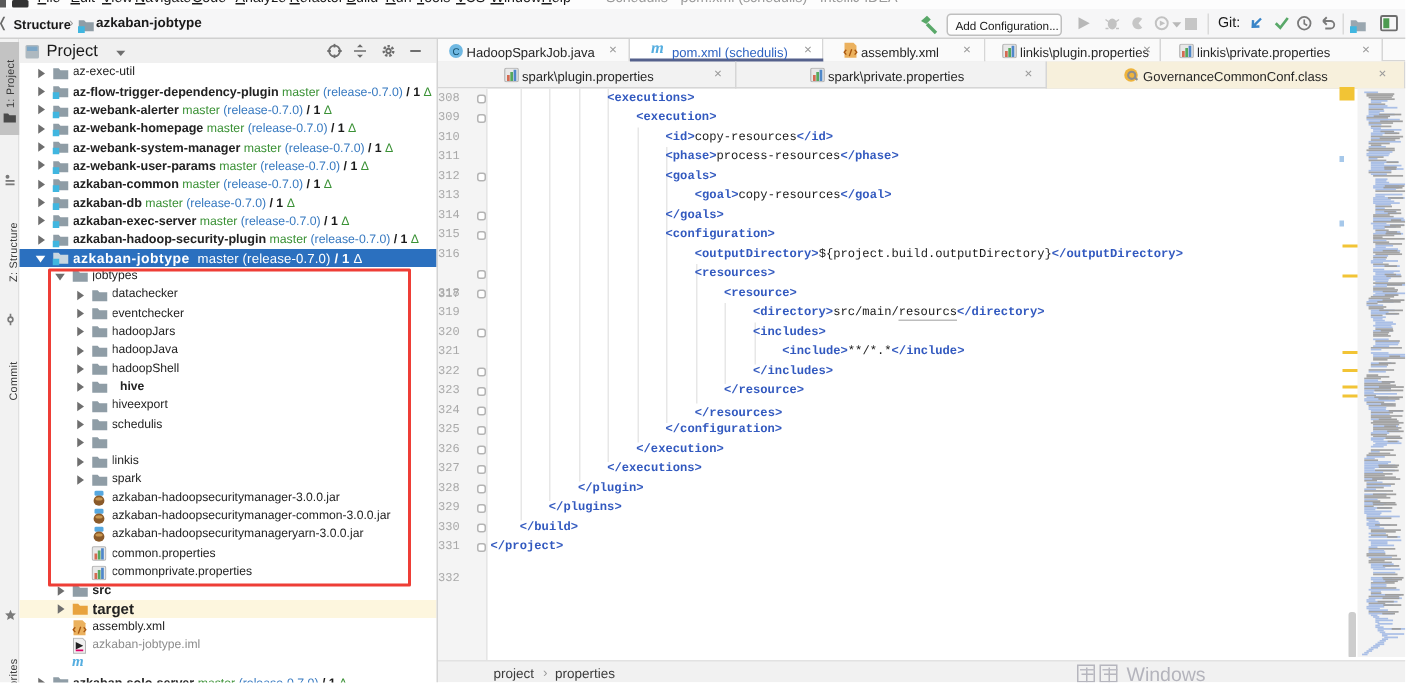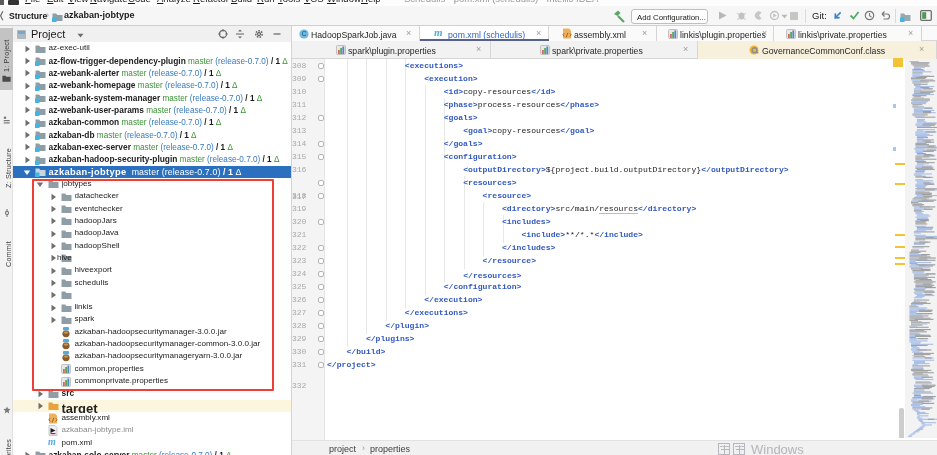--- a/index.html
+++ b/index.html
@@ -259,21 +259,21 @@
 <svg style="position:absolute;left:61px;top:241.02px" width="11" height="10" viewBox="0 0 11 10">
       <path d="M0.5 1.5 h3.6 l1.2 1.4 h5.2 v6 h-10z" fill="#8f9da6"></path>
     </svg>
 <div class="ab" style="left:74.5px;top:240.5px;width:216px;height:12px;font-size:8.1px;font-weight:normal;color:#222222;white-space:nowrap;overflow:hidden;letter-spacing:0">hadoopShell</div>
 <svg style="position:absolute;left:50px;top:254.24px" width="7" height="8" viewBox="0 0 7 8">
       <path d="M1.5 0.8 L6 4 L1.5 7.2 z" fill="#6e6e6e"></path>
     </svg>
 <svg style="position:absolute;left:61px;top:253.34px" width="11" height="10" viewBox="0 0 11 10">
       <path d="M0.5 1.5 h3.6 l1.2 1.4 h5.2 v6 h-10z" fill="#8f9da6"></path>
     </svg>
-<div class="ab" style="left:57px;top:252.8px;width:216px;height:12px;font-size:8.1px;font-weight:normal;color:#222222;white-space:nowrap;overflow:hidden;letter-spacing:0">hive</div>
+<div class="ab" style="left:80px;top:252.8px;width:216px;height:12px;font-size:8.1px;font-weight:bold;color:#222222;white-space:nowrap;overflow:hidden;letter-spacing:0">hive</div>
 <svg style="position:absolute;left:50px;top:266.55999999999995px" width="7" height="8" viewBox="0 0 7 8">
       <path d="M1.5 0.8 L6 4 L1.5 7.2 z" fill="#6e6e6e"></path>
     </svg>
 <svg style="position:absolute;left:61px;top:265.65999999999997px" width="11" height="10" viewBox="0 0 11 10">
       <path d="M0.5 1.5 h3.6 l1.2 1.4 h5.2 v6 h-10z" fill="#8f9da6"></path>
     </svg>
 <div class="ab" style="left:74.5px;top:265.2px;width:216px;height:12px;font-size:8.1px;font-weight:normal;color:#222222;white-space:nowrap;overflow:hidden;letter-spacing:0">hiveexport</div>
 <svg style="position:absolute;left:50px;top:278.88px" width="7" height="8" viewBox="0 0 7 8">
       <path d="M1.5 0.8 L6 4 L1.5 7.2 z" fill="#6e6e6e"></path>
     </svg>
@@ -340,34 +340,33 @@
       <path d="M0.5 1.5 h3.6 l1.2 1.4 h5.2 v6 h-10z" fill="#8f9da6"></path>
     </svg>
 <div class="ab" style="left:61.5px;top:388.4px;width:230px;height:12px;font-size:8.4px;font-weight:bold;color:#222222;white-space:nowrap;overflow:hidden;letter-spacing:0">src</div>
 <div class="ab" style="left:13px;top:399.7px;width:278px;height:12.4px;background:#fdf6de"></div>
 <svg style="position:absolute;left:37px;top:402.08px" width="7" height="8" viewBox="0 0 7 8">
       <path d="M1.5 0.8 L6 4 L1.5 7.2 z" fill="#6e6e6e"></path>
     </svg>
 <svg style="position:absolute;left:48px;top:401.18px" width="11" height="10" viewBox="0 0 11 10">
       <path d="M0.5 1.5 h3.6 l1.2 1.4 h5.2 v6 h-10z" fill="#e8a33d"></path>
     </svg>
-<div class="ab" style="left:61.5px;top:400.7px;width:230px;height:12px;font-size:13px;font-weight:bold;color:#222222;white-space:nowrap;overflow:hidden;letter-spacing:0">target</div>
+<div class="ab" style="left:61.5px;top:400.7px;width:230px;height:12px;font-size:10px;font-weight:bold;color:#222222;white-space:nowrap;overflow:hidden;letter-spacing:0">target</div>
 <svg style="position:absolute;left:48px;top:413.0px" width="10" height="11" viewBox="0 0 10 11">
       <path d="M1 0.5 h6 l2 2 v8 h-8z" fill="#ebb15e"></path>
       <path d="M2.2 5.2 l-1.4 1.6 1.4 1.6 M7.8 5.2 l1.4 1.6 -1.4 1.6 M5.8 4.8 l-1.6 4.6" stroke="#a8560f" stroke-width="0.9" fill="none"></path>
     </svg>
 <div class="ab" style="left:61.5px;top:413.0px;width:230px;height:12px;font-size:8.1px;font-weight:normal;color:#222222;white-space:nowrap;overflow:hidden;letter-spacing:0">assembly.xml</div>
 <svg style="position:absolute;left:48px;top:425.32px" width="10" height="11" viewBox="0 0 10 11">
       <path d="M1 0.5 h6 l2 2 v8 h-8z" fill="#f0f0f0" stroke="#b5b5b5" stroke-width="0.7"></path>
       <path d="M2.5 3 l5 2.5 -5 2.5z" fill="#222"></path>
       <path d="M2.5 8.6 h5" stroke="#d06" stroke-width="1.2"></path>
     </svg>
 <div class="ab" style="left:61.5px;top:425.3px;width:230px;height:12px;font-size:8.1px;font-weight:normal;color:#8c8c8c;white-space:nowrap;overflow:hidden;letter-spacing:0">azkaban-jobtype.iml</div>
 <span style="position:absolute;left:48px;top:437.14px;font:italic bold 10px 'Liberation Serif',serif;color:#56aee0;line-height:1">m</span>
-<div class="ab" style="left:61.5px;top:437.6px;width:230px;height:12px;font-size:8.1px;font-weight:normal;color:#222222;white-space:nowrap;overflow:hidden;letter-spacing:0">pom.xml</div>
 <svg style="position:absolute;left:24px;top:451.35999999999996px" width="7" height="8" viewBox="0 0 7 8">
       <path d="M1.5 0.8 L6 4 L1.5 7.2 z" fill="#6e6e6e"></path>
     </svg>
 <svg style="position:absolute;left:35px;top:450.46px" width="11" height="10" viewBox="0 0 11 10">
       <path d="M0.5 1.5 h3.6 l1.2 1.4 h5.2 v6 h-10z" fill="#8f9da6"></path>
       <rect x="0" y="5.5" width="4.5" height="4.5" fill="#40b6e0"></rect>
     </svg>
 <div class="ab" style="left:48.5px;top:450.0px;width:242px;height:12px;font-size:8.4px;font-weight:bold;color:#222222;white-space:nowrap;overflow:hidden;letter-spacing:0">azkaban-solo-server<span style="font-weight:normal;font-size:8.2px"><span style="color:#3a9135"> master</span><span style="color:#3779c0"> (release-0.7.0)</span><span style="color:#1a1a1a;font-weight:bold"> / 1</span><span style="color:#3a9135"> Δ</span></span></div>
 <div class="ab" style="left:32px;top:179px;width:242px;height:212px;border:2px solid #ee3e36;border-radius:1px"></div>
 <div class="ab" style="left:291px;top:26px;width:1px;height:429px;background:#d4d4d4"></div>

